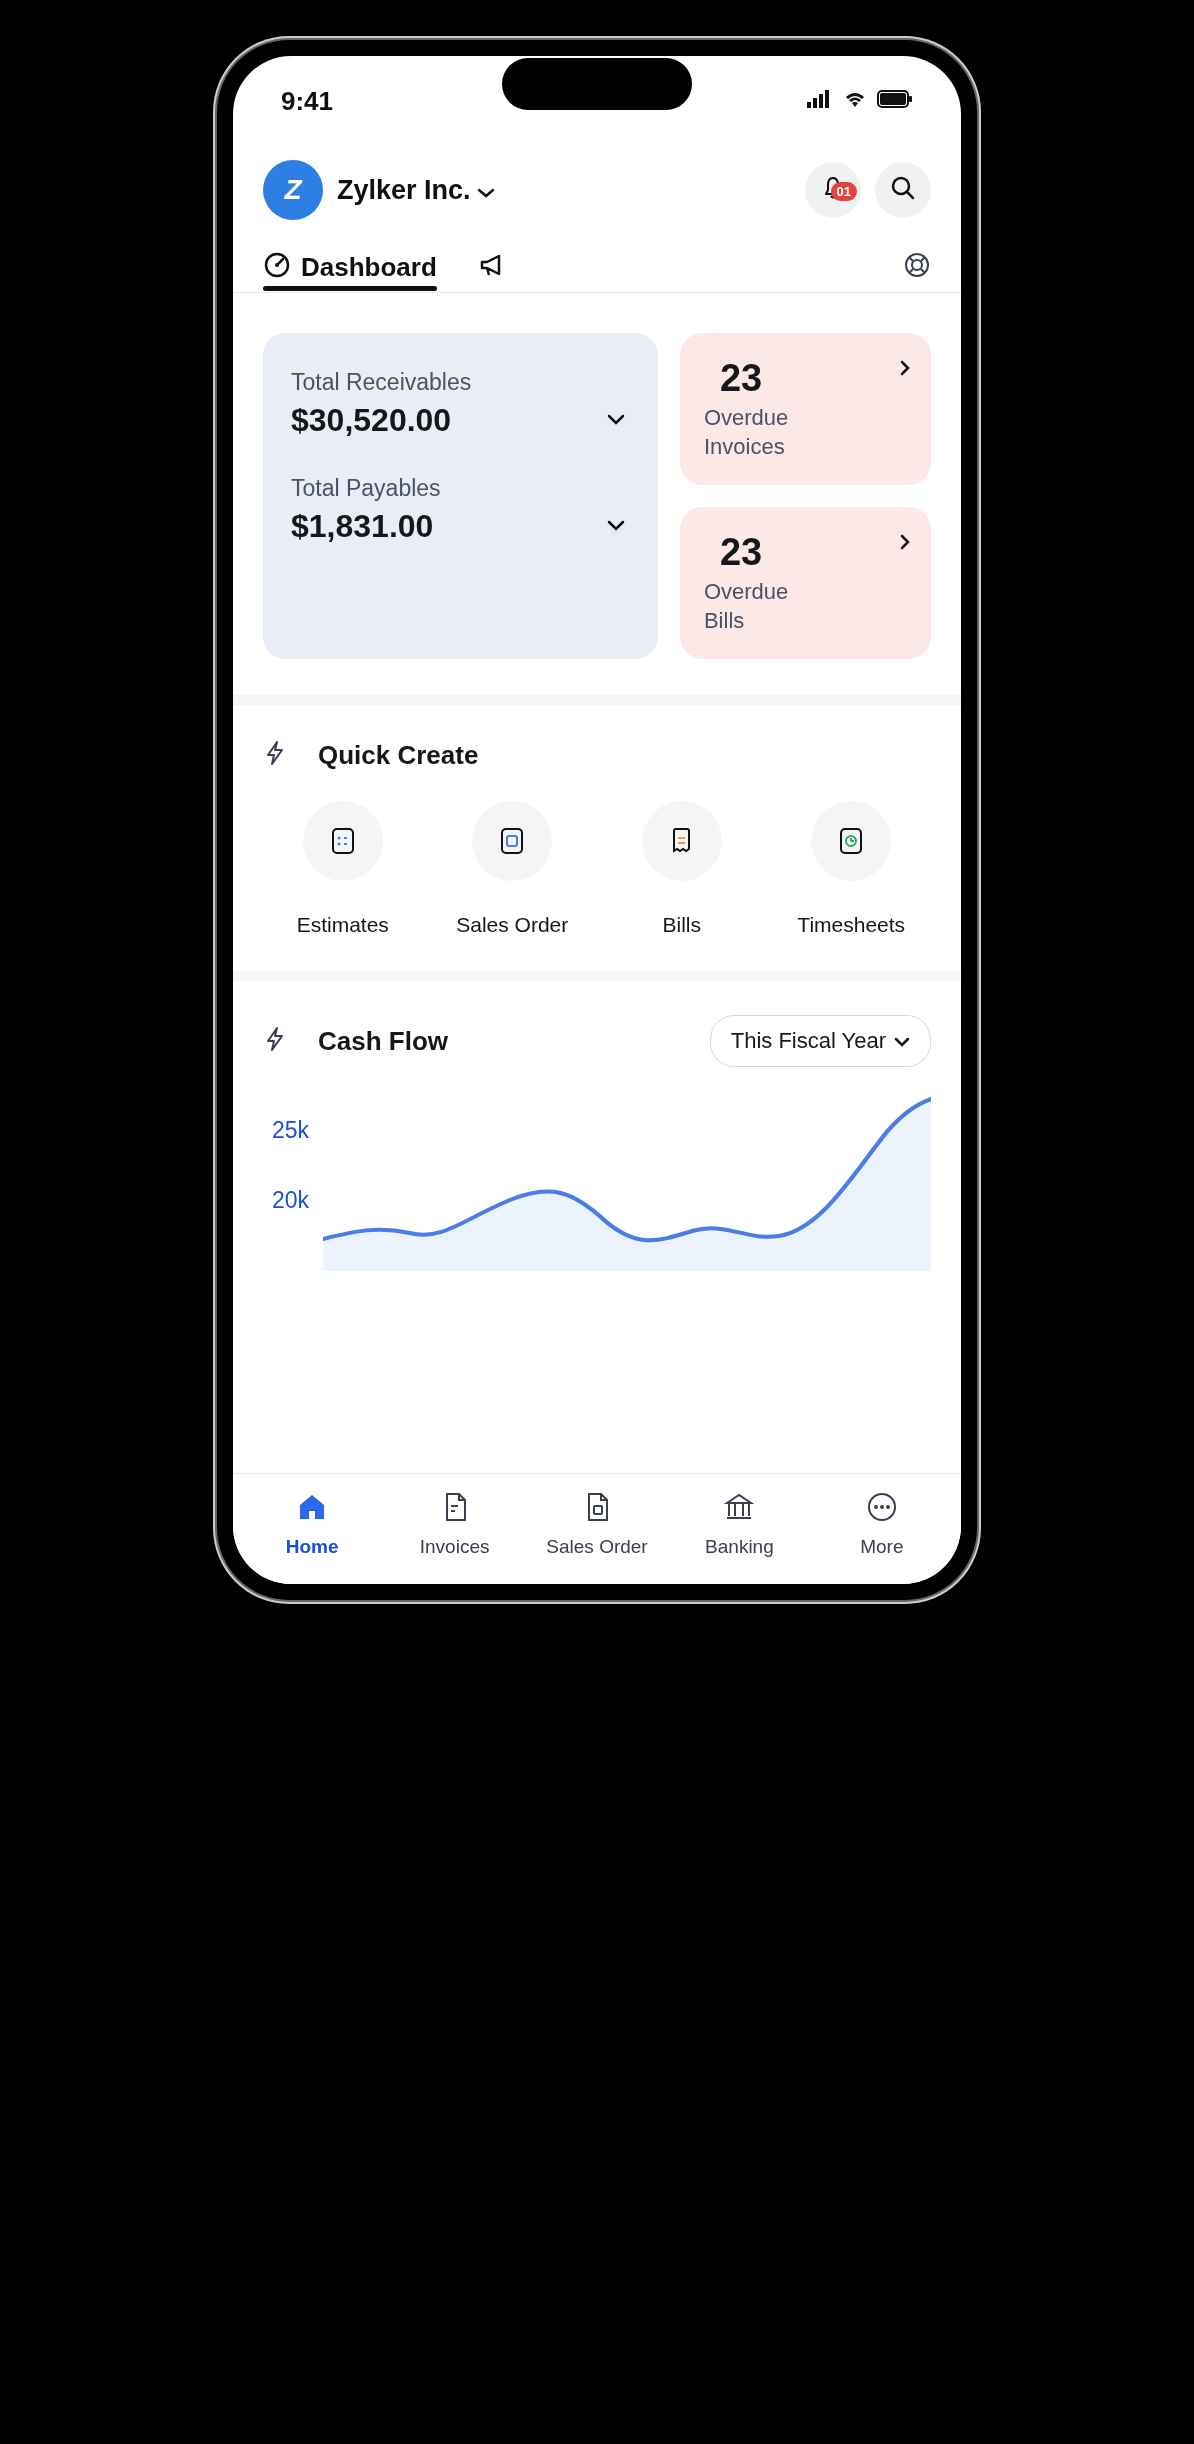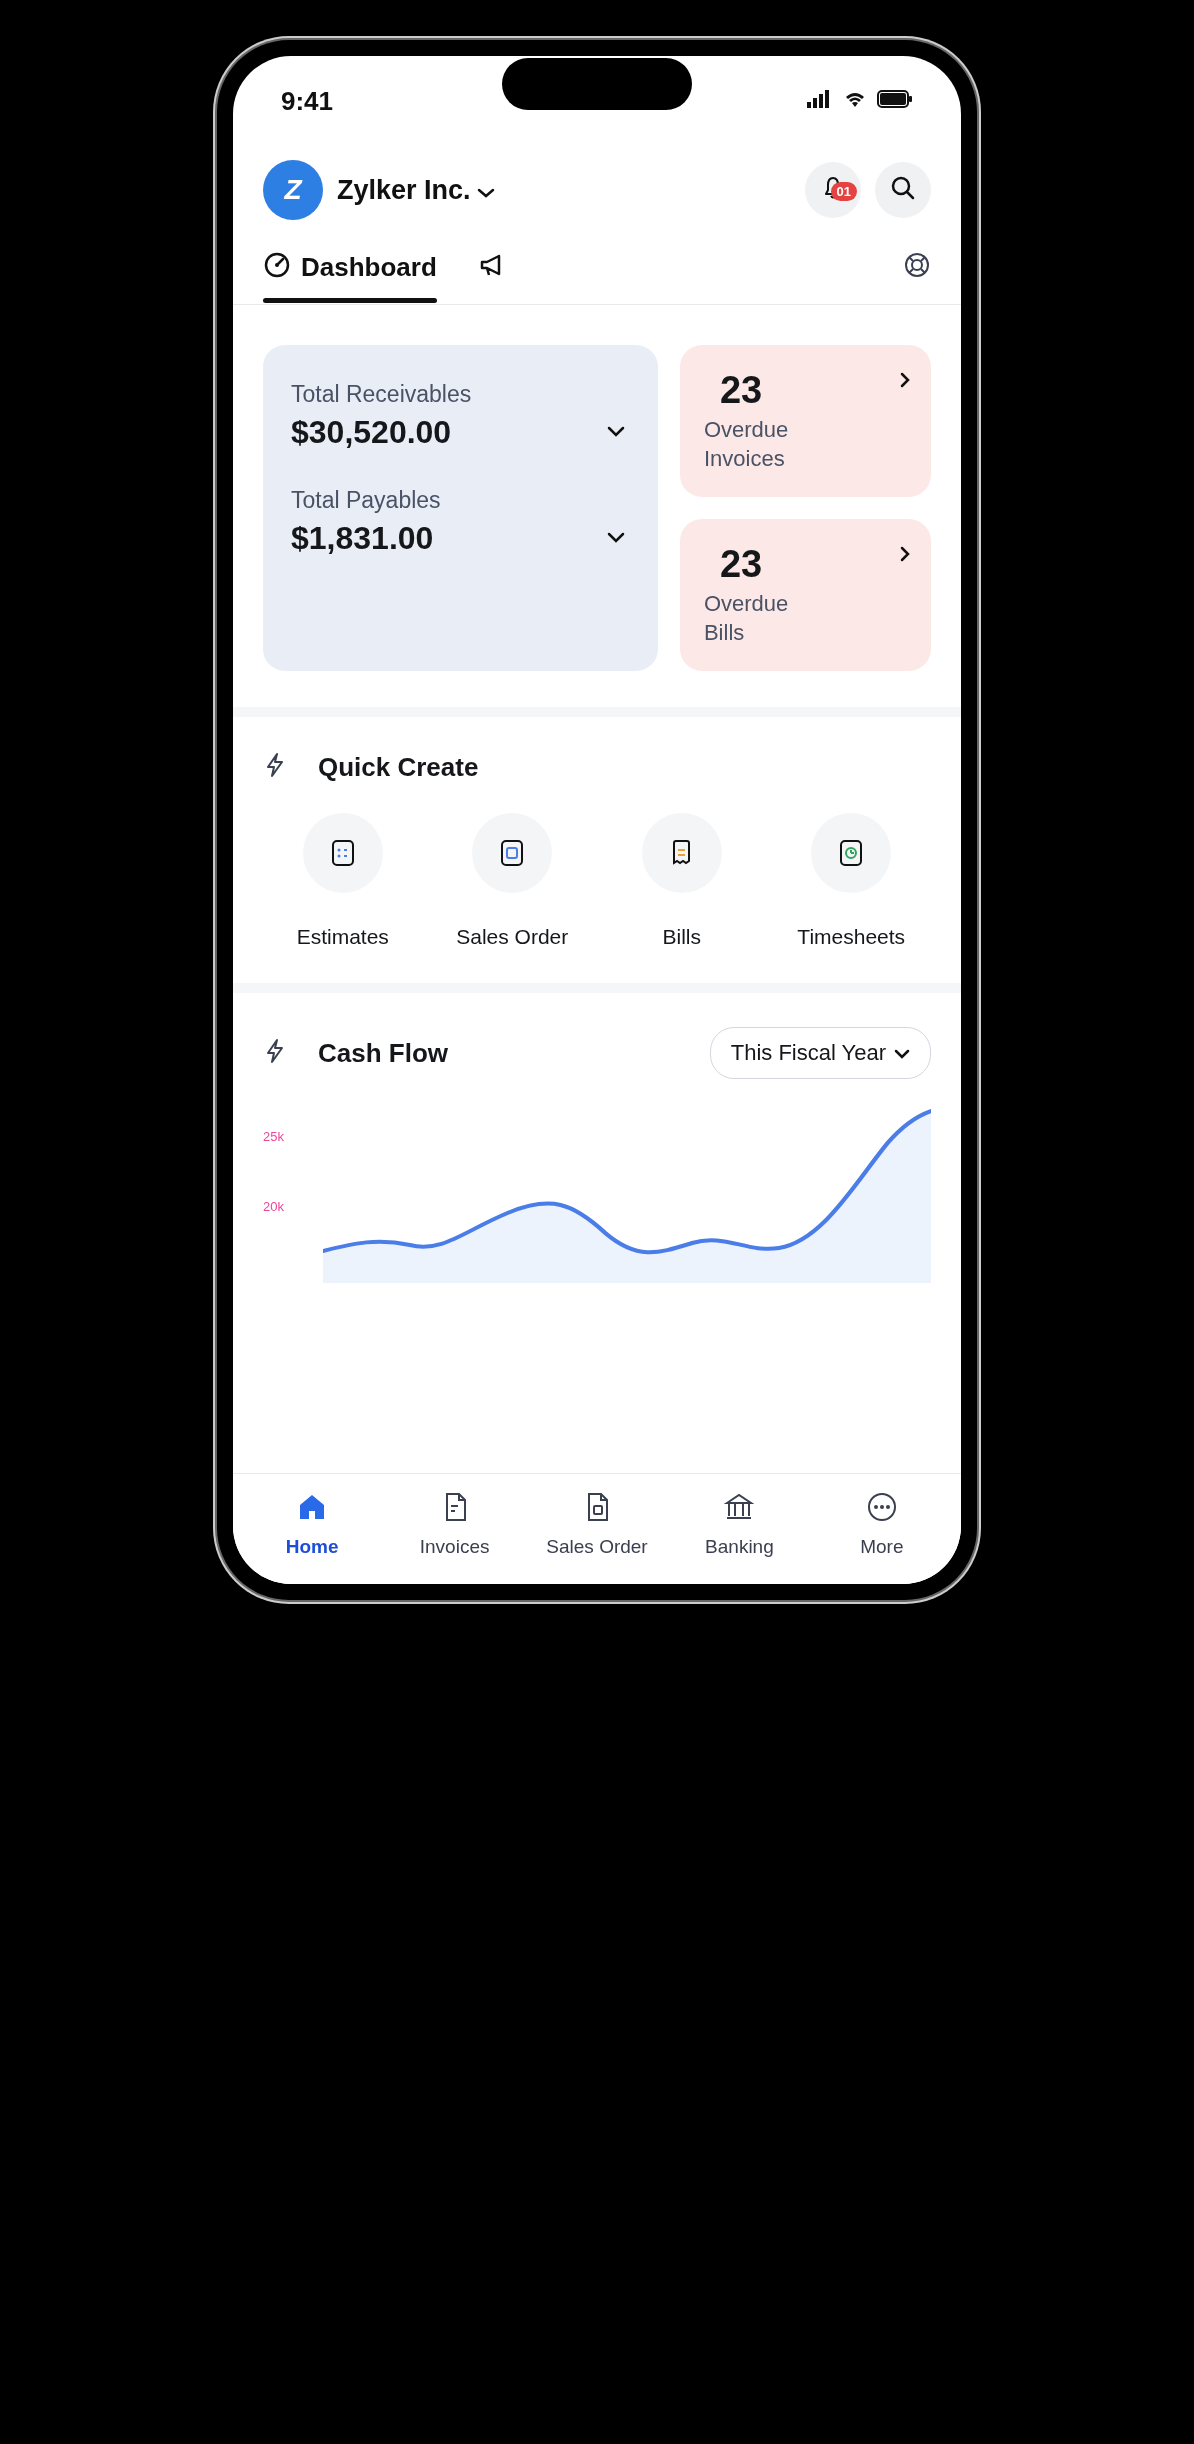--- a/index.html
+++ b/index.html
@@ -86,21 +86,21 @@
 }
 .tabs {
   display: flex;
   align-items: center;
   padding: 14px 30px 0;
   border-bottom: 1px solid #e8e9ec;
   gap: 40px;
 }
 .tab {
   display: flex; align-items: center; gap: 10px;
-  padding-bottom: 20px;
+  padding-bottom: 8px;
   cursor: pointer;
   position: relative;
 }
 .tab.active::after {
   content: '';
   position: absolute;
   bottom: 0; left: 0; right: 0;
   height: 5px;
   background: #111; border-radius: 3px;
 }
@@ -162,21 +162,21 @@
   color: #15171a;
   font-weight: 500;
   display: flex; align-items: center; gap: 8px;
   cursor: pointer;
 }
 .chart-area {
   position: relative;
   height: 180px;
   overflow: hidden;
 }
-.y-label { position: absolute; left: 0; font-size: 13px; color: #ec4899; }
+.y-label { position: absolute; left: 9px; font-size: 23px; color: #1d4ed8; }
 .chart-svg { position: absolute; left: 60px; right: 0; top: 0; bottom: 0; width: calc(100% - 60px); height: 100%; }
 .bottom-nav {
   display: flex;
   border-top: 1px solid #e8e9ec;
   background: #fff;
   padding: 16px 8px 26px;
 }
 .nav-item {
   flex: 1;
   display: flex; flex-direction: column; align-items: center; gap: 8px;

